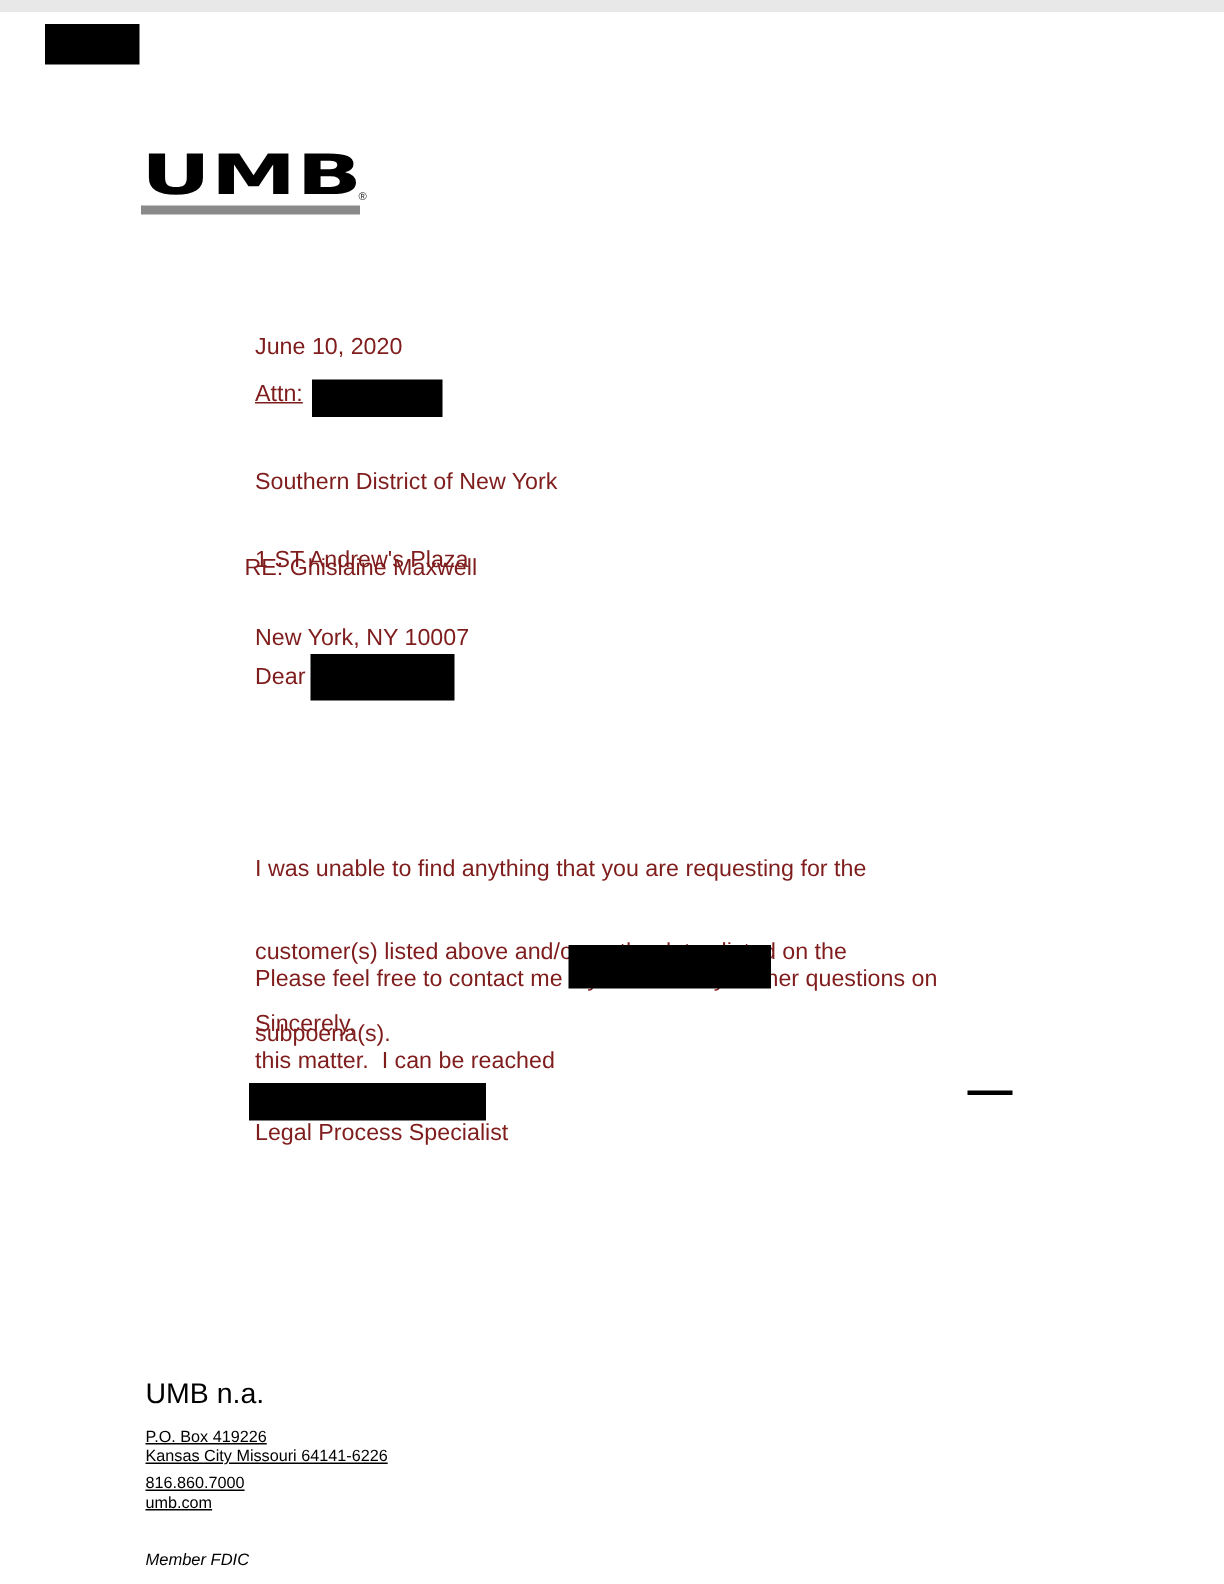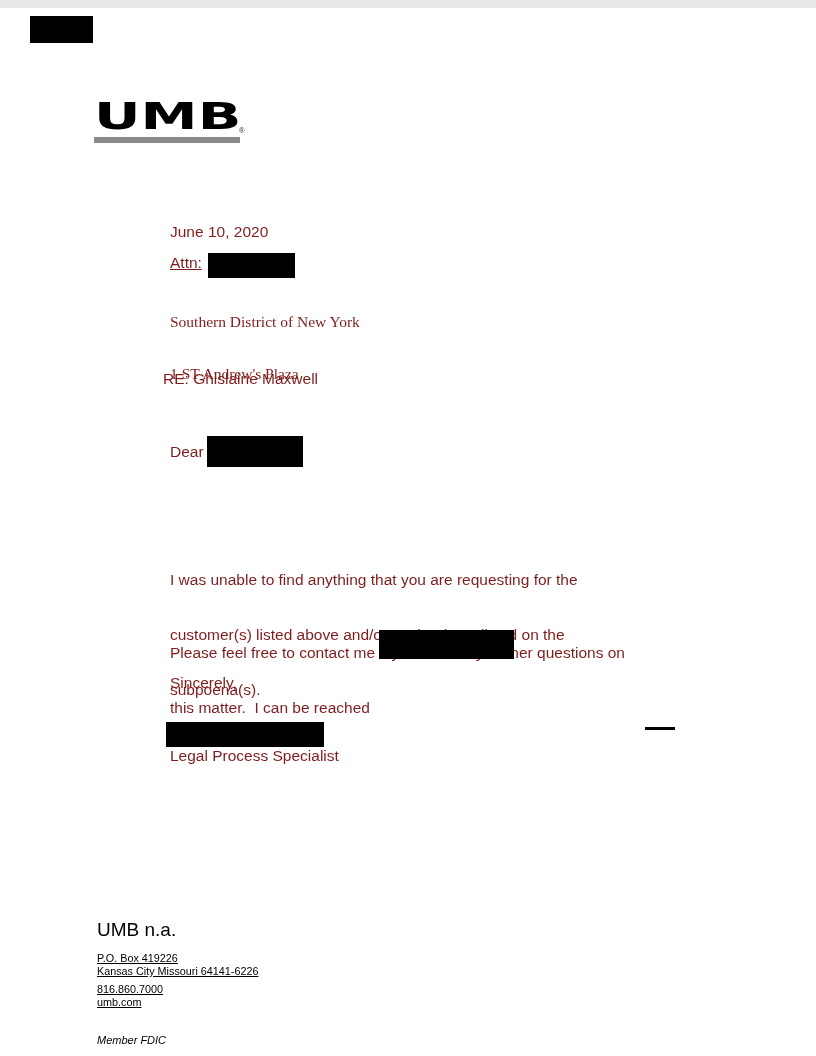--- a/index.html
+++ b/index.html
@@ -18,21 +18,21 @@
     background: #000000;
   }
   .line {
     position: absolute;
     font-size: 15.5px;
     line-height: 18.4px;
     white-space: pre;
     color: #7f1d1d;
   }
   .addr-block div, .para div { white-space: pre; }
-  .addr-block { line-height: 17.2px; font-family: Liberation Serif, serif; }
+  .addr-block { line-height: 17.2px; }
   
   .logo { position: absolute; left: 94px; top: 90px; width: 150px; height: 46px; }
   .logo-text {
     display: inline-block;
     font-family: "DejaVu Sans", sans-serif;
     font-weight: bold;
     font-size: 37px;
     line-height: 1;
     letter-spacing: 0px;
     transform: scaleX(1.55);
@@ -102,20 +102,21 @@
   </div>
 
   <div class="line" style="left:170px; top:215px;">June 10, 2020</div>
 
   <div class="line" style="left:170px; top:246px;text-decoration:underline;">Attn:</div>
   <div class="redaction" style="left:208px; top:245px; width:87px; height:25px;"></div>
 
   <div class="line addr-block" style="left:170px; top:271px;">
     <div>Southern District of New York</div>
     <div>1 ST Andrew's Plaza</div>
+    <div>New York, NY 10007</div>
   </div>
 
   <div class="line" style="left:163px; top:362px;">RE: Ghislaine Maxwell</div>
 
   <div class="line" style="left:170px; top:435px;">Dear</div>
   <div class="redaction" style="left:207px; top:428px; width:96px; height:31px;"></div>
 
 
   <div class="line para" style="left:170px; top:526px;">
     <div>I was unable to find anything that you are requesting for the</div>

